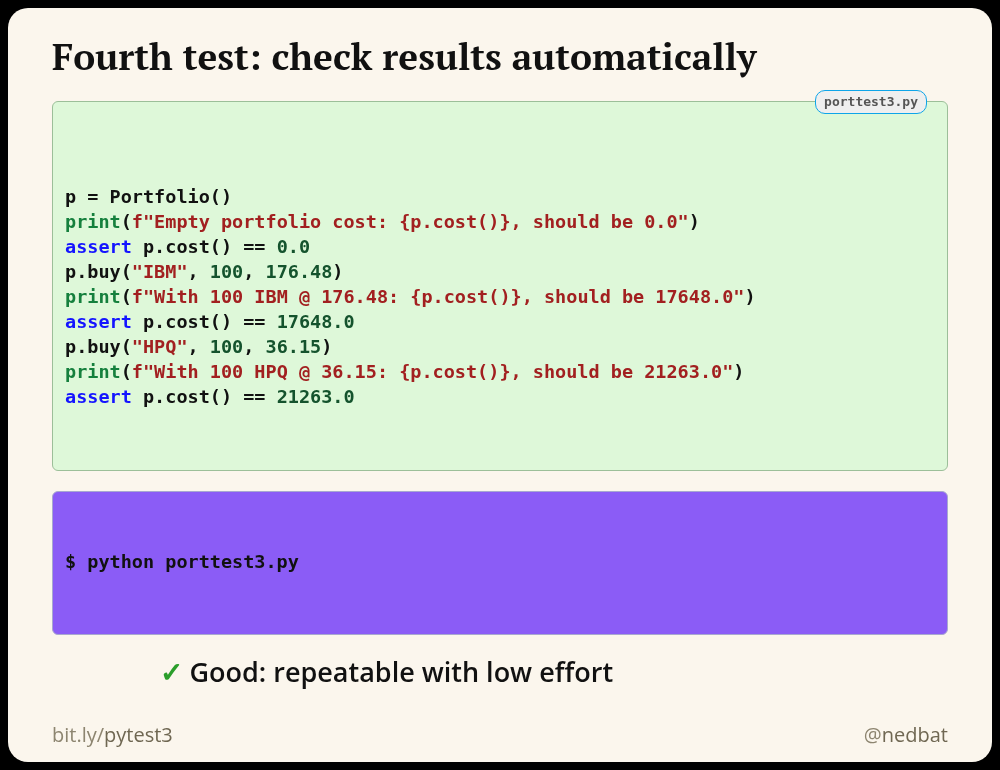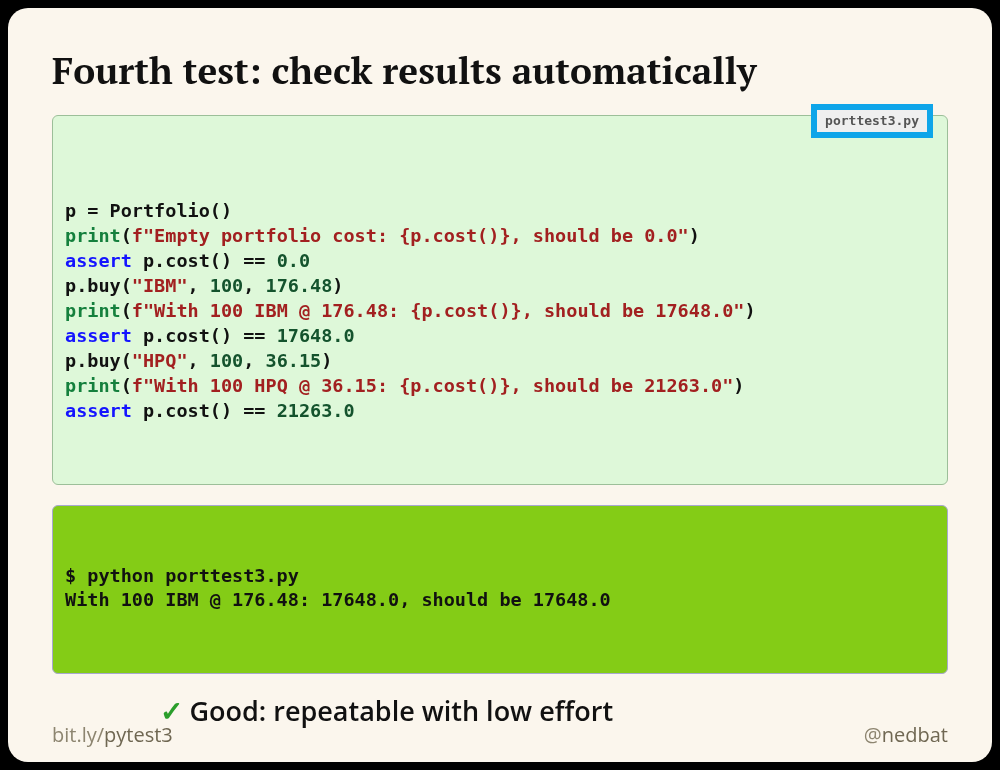--- a/index.html
+++ b/index.html
@@ -9,21 +9,21 @@
       height: 770px;
       overflow: hidden;
       font-family: "PT Serif", Georgia, serif;
     }
     .slide {
       background: #fbf6ed;
       margin: 8px;
       width: 984px;
       height: 754px;
       border-radius: 20px;
-      padding: 38px 44px 18px 44px;
+      padding: 24px 44px 18px 44px;
       position: relative;
       display: flex;
       flex-direction: column;
     }
     .title {
       font-family: "PT Serif", Georgia, serif;
       font-weight: 700;
       font-size: 37px;
       color: #111;
       margin-bottom: 20px;
@@ -38,33 +38,33 @@
       font-size: 18.5px;
       font-weight: 700;
       line-height: 1.35;
       color: #111;
       margin-bottom: 20px;
       white-space: pre;
     }
     .filetag {
       position: absolute;
       top: -12px;
-      right: 14px;
+      right: 20px;
       background: #efefef;
-      border: 6px solid #0ea5e9;
-      border-radius: 0;
+      border: 1px solid #0ea5e9;
+      border-radius: 10px;
       font-family: ui-monospace, Menlo, Consolas, monospace;
       font-size: 13px;
       font-weight: 600;
       color: #555;
       padding: 2px 8px;
     }
     .outbox {
       border: 1px solid #a8a8cf;
-      background: #84cc16;
+      background: #8b5cf6;
       border-radius: 6px;
       padding: 8px 12px 10px 12px;
       font-family: ui-monospace, Menlo, Consolas, monospace;
       font-size: 18.5px;
       font-weight: 700;
       line-height: 1.35;
       color: #111;
       margin-bottom: 18px;
       white-space: pre;
     }
@@ -111,21 +111,21 @@
 
 <div class="slide">
   <div class="title">Fourth test: check results automatically</div>
 
   <div class="codebox">
     <div class="filetag">porttest3.py</div>
     <div id="code-content"><div><span class="tok-punct">p </span><span class="tok-punct">=</span><span class="tok-punct"> Portfolio()</span></div><div><span class="tok-fn">print</span><span class="tok-punct">(</span><span class="tok-str">f"Empty portfolio cost: </span><span class="tok-str">{p.cost()}</span><span class="tok-str">, should be 0.0"</span><span class="tok-punct">)</span></div><div><span class="tok-kw">assert</span><span class="tok-punct"> p.cost() </span><span class="tok-punct">==</span><span class="tok-punct"> </span><span class="tok-num">0.0</span></div><div><span class="tok-punct">p.buy(</span><span class="tok-str">"IBM"</span><span class="tok-punct">, </span><span class="tok-num">100</span><span class="tok-punct">, </span><span class="tok-num">176.48</span><span class="tok-punct">)</span></div><div><span class="tok-fn">print</span><span class="tok-punct">(</span><span class="tok-str">f"With 100 IBM @ 176.48: </span><span class="tok-str">{p.cost()}</span><span class="tok-str">, should be 17648.0"</span><span class="tok-punct">)</span></div><div><span class="tok-kw">assert</span><span class="tok-punct"> p.cost() </span><span class="tok-punct">==</span><span class="tok-punct"> </span><span class="tok-num">17648.0</span></div><div><span class="tok-punct">p.buy(</span><span class="tok-str">"HPQ"</span><span class="tok-punct">, </span><span class="tok-num">100</span><span class="tok-punct">, </span><span class="tok-num">36.15</span><span class="tok-punct">)</span></div><div><span class="tok-fn">print</span><span class="tok-punct">(</span><span class="tok-str">f"With 100 HPQ @ 36.15: </span><span class="tok-str">{p.cost()}</span><span class="tok-str">, should be 21263.0"</span><span class="tok-punct">)</span></div><div><span class="tok-kw">assert</span><span class="tok-punct"> p.cost() </span><span class="tok-punct">==</span><span class="tok-punct"> </span><span class="tok-num">21263.0</span></div></div>
   </div>
 
   <div class="outbox">
-    <div id="output-content"><div>$ python porttest3.py</div><div>With 100 IBM @ 176.48: 17648.0, should be 17648.0</div></div>
+    <div id="output-content"><div>$ python porttest3.py</div></div>
   </div>
 
   <div class="bullets" id="bullets">
       <div class="bullet">
         <span class="check">✓</span>
         <span>Good: repeatable with low effort</span>
       </div>
     </div>
 
   <div class="footer">

